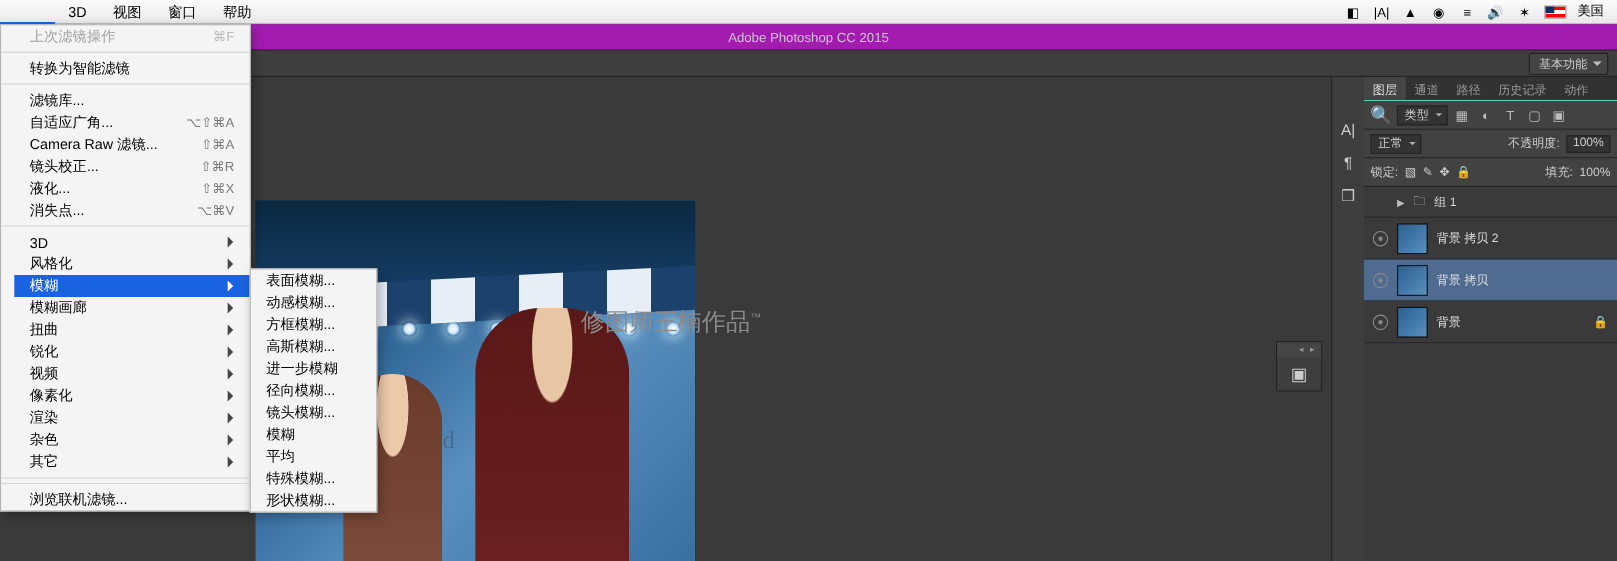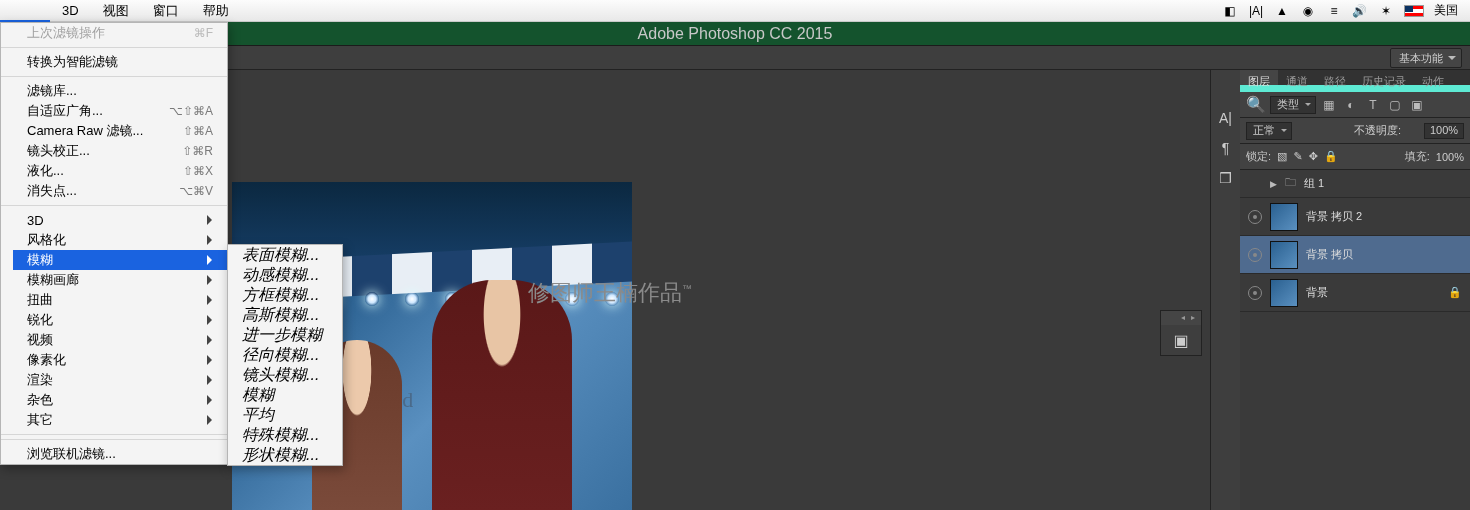--- a/index.html
+++ b/index.html
@@ -9,68 +9,68 @@
 .menubar { height: 22px; background: linear-gradient(#fcfcfc,#e8e8e8); display: flex; align-items: center; font-size: 13px; border-bottom: 1px solid #c9c9c9; }
 .menubar .menu-item { padding: 0 12px; height: 100%; display: flex; align-items: center; cursor: default; }
 .menubar .menu-item.active { background: #1a63e0; color: #fff; margin-top: 40px; }
 .menubar .spacer { flex: 1; }
 .menubar .tray { display: flex; align-items: center; gap: 10px; padding-right: 12px; font-size: 12px; }
 .menubar .tray-icon { width: 16px; height: 14px; display: inline-flex; align-items: center; justify-content: center; }
 .flag { display: inline-block; width: 20px; height: 12px; background: linear-gradient(red 33%, white 33%, white 66%, red 66%); position: relative; border:1px solid #999;}
 .flag::before{content:"";position:absolute;left:0;top:0;width:8px;height:6px;background:#0a3161;}
 
 
-.titlebar { height: 24px; background: #14532d; color: #c8c8c8; font-size: 16px; display: flex; align-items: center; justify-content: center; border-bottom: 1px solid #1b1b1b; }
+.titlebar { height: 24px; background: #a21caf; color: #c8c8c8; font-size: 12px; display: flex; align-items: center; justify-content: center; border-bottom: 1px solid #1b1b1b; }
 
 
 .workspace-row { height: 24px; background: #3e3e3e; border-bottom: 1px solid #222; position: relative; }
 .workspace-switch { position: absolute; right: 8px; top: 2px; height: 20px; background: #454545; border: 1px solid #222; color: #ccc; font-size: 11px; padding: 0 18px 0 8px; display: flex; align-items: center; border-radius: 2px;}
 .workspace-switch::after{content:"";position:absolute;right:5px;top:7px;border:4px solid transparent;border-top-color:#bbb;}
 
 
 .dropdown { position: absolute; left: 0; top: 22px; width: 228px; background: #f4f4f4; border: 1px solid #b5b5b5; box-shadow: 2px 4px 10px rgba(0,0,0,.3); font-size: 13px; z-index: 10; }
 .dropdown .row { height: 20px; display: flex; align-items: center; padding: 0 14px; position: relative; cursor: default; margin-left: 12px; }
 .dropdown .row.disabled { color: #a0a0a0; }
 .dropdown .row.highlight { background: #1a63e0; color: #fff; }
 .dropdown .row .shortcut { position: absolute; right: 14px; color: #7a7a7a; font-size: 12px;}
 .dropdown .row.disabled .shortcut { color:#bbb; }
 .dropdown .sep { height: 1px; background: #d6d6d6; margin: 4px 0; }
 .dropdown .row.submenu::after { content:""; position:absolute; right:10px; top:5px; border: 5px solid transparent; border-left-color: #444; }
 .dropdown .row.highlight.submenu::after { border-left-color:#fff; }
 
 
-.submenu-panel { position: absolute; left: 227px; top: 244px; width: 116px; background: #f4f4f4; border: 1px solid #b5b5b5; box-shadow: 2px 4px 10px rgba(0,0,0,.3); font-size: 16px; z-index: 11; font-style: italic; }
+.submenu-panel { position: absolute; left: 227px; top: 244px; width: 116px; background: #f4f4f4; border: 1px solid #b5b5b5; box-shadow: 2px 4px 10px rgba(0,0,0,.3); font-size: 13px; z-index: 11; }
 .submenu-panel .row { height: 20px; display:flex; align-items:center; padding:0 14px; }
 
 
 .canvas-wrap { position: absolute; left: 232px; top: 182px; width: 400px; height: 328px; background: #222; overflow: hidden; }
 .photo { width: 100%; height: 100%; background: linear-gradient(135deg,#1a4a7a 0%, #2a6090 30%, #5a90c0 60%, #3a70a0 100%); position:relative; }
 .photo .lights { position:absolute; top:110px; left:0; right:0; height:30px; display:flex; justify-content:space-around; }
 .photo .lights span{width:14px;height:14px;border-radius:50%;background:radial-gradient(#fff,#cfe8ff 40%,transparent 70%);box-shadow:0 0 12px #dff;}
 .photo .roof{position:absolute;top:0;left:0;right:0;height:90px;background:linear-gradient(#0b2840,#17406a);} 
 .photo .roof::after{content:"";position:absolute;bottom:-20px;left:0;right:0;height:40px;background:repeating-linear-gradient(90deg,#e8eef5 0 40px,#1d416d 40px 80px);transform:skewY(-3deg);}
 .photo .sign{position:absolute;top:205px;left:130px;color:#4a6a8a;font-size:22px;font-family:serif;}
 .photo .man{position:absolute;bottom:0;right:60px;width:140px;height:230px;background:radial-gradient(ellipse at 50% 15%,#e8c5a5 18%,transparent 19%),linear-gradient(#5a1818,#6a2020);border-radius:60px 60px 0 0;}
 .photo .woman{position:absolute;bottom:0;left:80px;width:90px;height:170px;background:radial-gradient(ellipse at 50% 18%,#ecc9ab 22%,transparent 23%),linear-gradient(#6a3a2a,#7a4a3a);border-radius:60px 60px 0 0;}
 .watermark{position:absolute;left:528px;top:278px;color:#8a8a8a;font-size:22px;z-index:2;}
 .watermark .tm{font-size:10px;vertical-align:super;}
 
 
 .right-col { position: absolute; right: 0; top: 70px; bottom: 0; width: 260px; display: flex; }
 .tool-strip { width: 30px; background: #3e3e3e; border-left: 1px solid #222; display:flex; flex-direction:column; align-items:center; gap:14px; padding-top:40px; color:#ccc;}
 .tool-strip .ic{font-size:14px;}
 .panels { flex: 1; background: #3a3a3a; display:flex; flex-direction:column; }
-.panel-tabs { height: 22px; background: #323232; display:flex; font-size:11px; color:#999; border-bottom:7px solid #5eead4;}
+.panel-tabs { height: 22px; background: #323232; display:flex; font-size:11px; color:#999; border-bottom:1px solid #5eead4;}
 .panel-tabs .tab{padding:4px 8px;}
 .panel-tabs .tab.active{background:#454545;color:#ddd;}
 .panel-controls{height:26px;background:#424242;display:flex;align-items:center;gap:4px;padding:0 6px;border-bottom:1px solid #222;}
 .panel-controls .sel{background:#333;border:1px solid #222;color:#ccc;font-size:11px;height:18px;padding:0 16px 0 6px;position:relative;}
 .panel-controls .sel::after{content:"";position:absolute;right:4px;top:6px;border:3px solid transparent;border-top-color:#aaa;}
 .panel-controls .icon-btn{width:18px;height:18px;display:inline-flex;align-items:center;justify-content:center;color:#bbb;font-size:12px;}
-.panel-row2{height:26px;background:#424242;display:flex;align-items:center;padding:0 6px;gap:23px;border-bottom:1px solid #222;color:#ccc;font-size:11px;}
+.panel-row2{height:26px;background:#424242;display:flex;align-items:center;padding:0 6px;gap:6px;border-bottom:1px solid #222;color:#ccc;font-size:11px;}
 .panel-row2 .sel{background:#333;border:1px solid #222;color:#ccc;font-size:11px;height:18px;padding:0 16px 0 6px;position:relative;flex:0 0 auto;}
 .panel-row2 .sel::after{content:"";position:absolute;right:4px;top:6px;border:3px solid transparent;border-top-color:#aaa;}
 .panel-row2 .val{background:#333;border:1px solid #222;width:40px;height:16px;text-align:center;}
 .lock-row{height:26px;background:#424242;display:flex;align-items:center;padding:0 6px;gap:6px;border-bottom:1px solid #222;color:#ccc;font-size:11px;}
 .layers{flex:1;background:#3a3a3a;font-size:11px;color:#ddd;}
 .layer{height:38px;display:flex;align-items:center;gap:8px;padding:0 8px;border-bottom:1px solid #2a2a2a;}
 .layer.selected{background:#4f6b8f;}
 .layer.group{height:28px;}
 .eye{width:14px;height:14px;border:1px solid #888;border-radius:50%;position:relative;}
 .eye::after{content:"";position:absolute;left:4px;top:4px;width:4px;height:4px;background:#888;border-radius:50%;}

